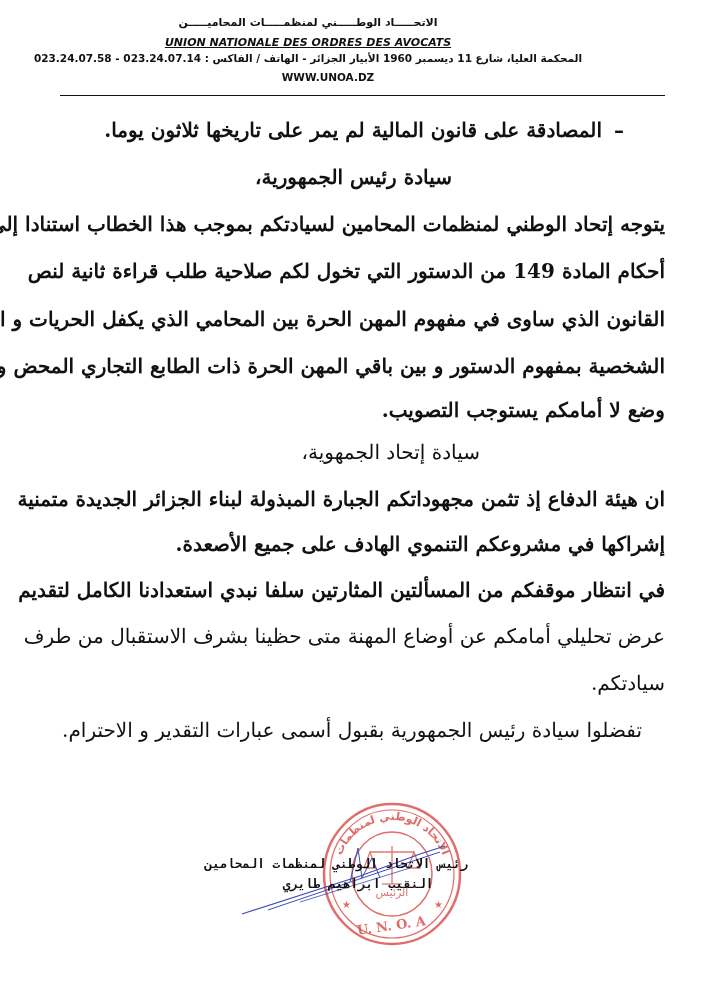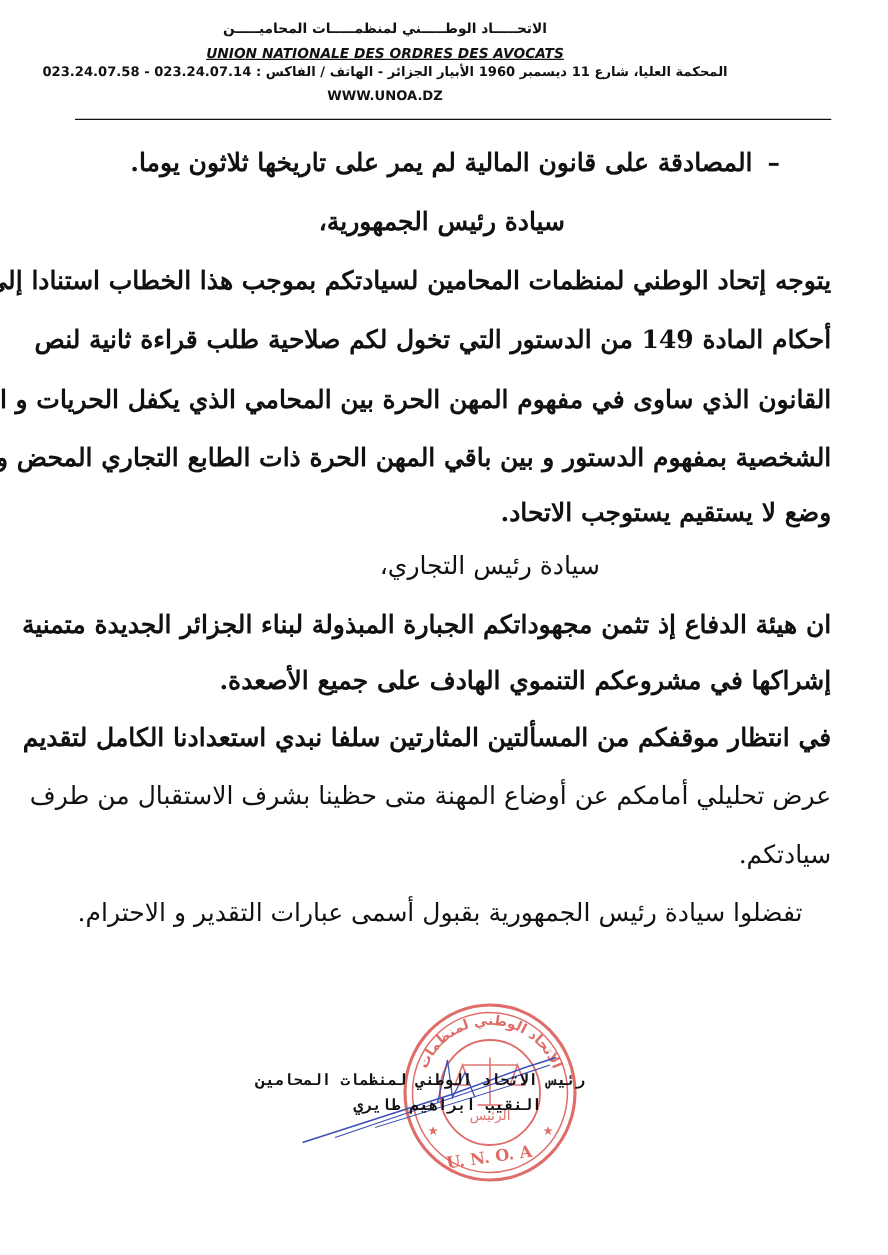--- a/index.html
+++ b/index.html
@@ -1,21 +1,21 @@
 <!DOCTYPE html>
 <html><head>
 <meta charset="utf-8">
 <style>
   html, body { margin: 0; padding: 0; background: #ffffff; }
   body { width: 710px; height: 1004px; position: relative; overflow: hidden; font-family: "DejaVu Serif", serif; color: #111; }
   .hdr { position: absolute; left: 0; width: 616px; text-align: center; direction: rtl; font-family: "DejaVu Sans", sans-serif; color: #111; }
   .hdr-ar { top: 16px; font-size: 11px; font-weight: bold; letter-spacing: 0.5px; }
   .hdr-fr { top: 36px; font-size: 11px; font-weight: bold; font-style: italic; direction: ltr; text-decoration: underline; }
   .hdr-addr { top: 52px; font-size: 10.5px; font-weight: bold; }
-  .hdr-web { top: 71px; font-size: 10.5px; font-weight: bold; direction: ltr; }
+  .hdr-web { top: 71px; font-size: 10.5px; font-weight: bold; direction: ltr; padding-left: 20px; }
   .hr { position: absolute; left: 60px; width: 605px; top: 95px; height: 0; border-top: 1.5px solid #111; }
 
   .line { position: absolute; direction: rtl; text-align: justify; text-align-last: justify; font-family: "DejaVu Serif", serif; font-size: 20px; font-weight: bold; white-space: nowrap; color: #111; }
   .line.nojust { text-align: center; text-align-last: right; }
   .l-full { right: 45px; left: 53px; }
 
   .stamp { position: absolute; left: 318px; top: 788px; width: 148px; height: 160px; }
   .sig-text { position: absolute; direction: rtl; text-align: center; font-family: Liberation Mono, monospace; font-size: 12.5px; font-weight: bold; color: #111; white-space: nowrap; }
 </style>
 </head>
@@ -30,23 +30,23 @@
 <div class="line nojust" style="right:86px; top:118px;">
   <span style="margin-left:12px;">–</span><span>المصادقة على قانون المالية لم يمر على تاريخها ثلاثون يوما.</span>
 </div>
 
 <div class="line nojust" style="right:258px; top:165px;">سيادة رئيس الجمهورية،</div>
 
 <div class="line l-full" style="top:212px;">يتوجه إتحاد الوطني لمنظمات المحامين لسيادتكم بموجب هذا الخطاب استنادا إلى</div>
 <div class="line l-full" style="top:259px;">أحكام المادة 149 من الدستور التي تخول لكم صلاحية طلب قراءة ثانية لنص</div>
 <div class="line l-full" style="top:307px;">القانون الذي ساوى في مفهوم المهن الحرة بين المحامي الذي يكفل الحريات و الحقوق</div>
 <div class="line l-full" style="top:354px;">الشخصية بمفهوم الدستور و بين باقي المهن الحرة ذات الطابع التجاري المحض و هو</div>
-<div class="line nojust" style="right:45px; top:398px;">وضع لا يستقيم يستوجب الاتحاد.</div>
+<div class="line nojust" style="right:45px; top:398px;">وضع لا أمامكم يستوجب التصويب.</div>
 
-<div class="line nojust" style="right:230px; top:440px; font-weight:normal;">سيادة رئيس التجاري،</div>
+<div class="line nojust" style="right:230px; top:440px; font-weight:normal;">سيادة إتحاد الجمهوية،</div>
 
 <div class="line l-full" style="top:487px;">ان هيئة الدفاع إذ تثمن مجهوداتكم الجبارة المبذولة لبناء الجزائر الجديدة متمنية</div>
 <div class="line nojust" style="right:45px; top:532px;">إشراكها في مشروعكم التنموي الهادف على جميع الأصعدة.</div>
 
 <div class="line l-full" style="top:578px; font-weight:bold;">في انتظار موقفكم من المسألتين المثارتين سلفا نبدي استعدادنا الكامل لتقديم</div>
 <div class="line l-full" style="top:624px; font-weight:normal;">عرض تحليلي أمامكم عن أوضاع المهنة متى حظينا بشرف الاستقبال من طرف</div>
 <div class="line nojust" style="right:45px; top:671px; font-weight:normal;">سيادتكم.</div>
 
 <div class="line nojust" style="right:68px; top:718px; font-weight:normal;">تفضلوا سيادة رئيس الجمهورية بقبول أسمى عبارات التقدير و الاحترام.</div>
 

